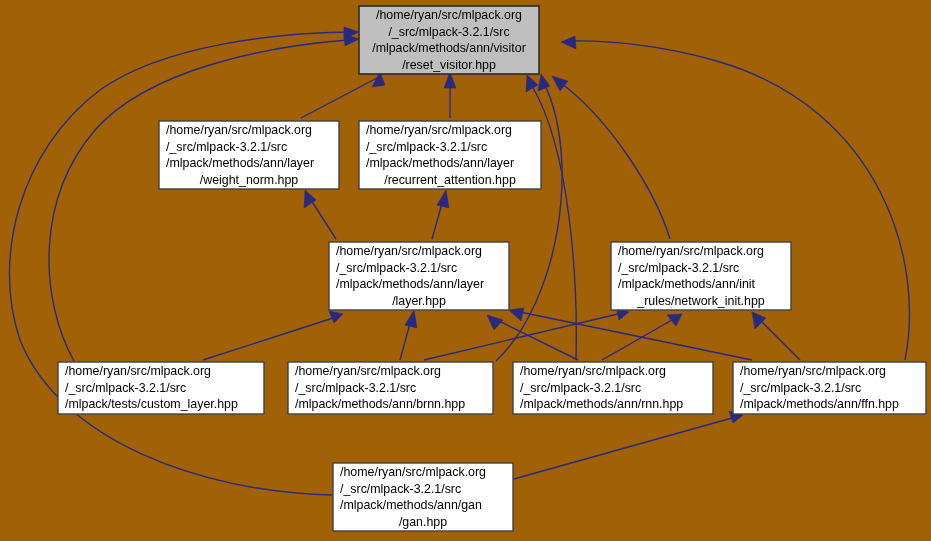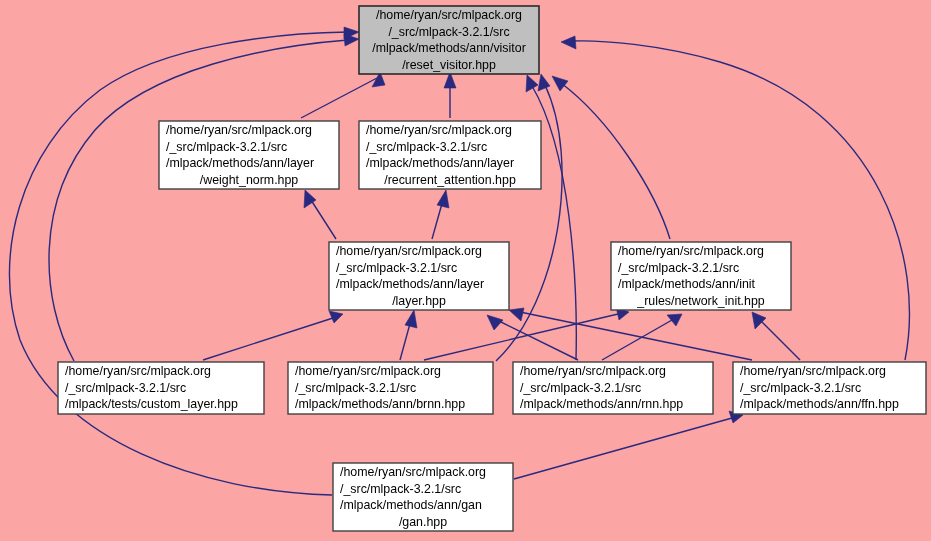--- a/index.html
+++ b/index.html
@@ -4,21 +4,21 @@
 <style>
   html, body {
     margin: 0;
     padding: 0;
     background: #ffffff;
   }
   #graph-root {
     position: relative;
     width: 931px;
     height: 541px;
-    background: #fca5a5;
+    background: #a16207;
     font-family: "Liberation Sans", sans-serif;
     overflow: hidden;
     text-align: right;
   }
   svg#graph-svg {
     position: absolute;
     top: 0; left: 0;
     width: 931px;
     height: 541px;
   }

